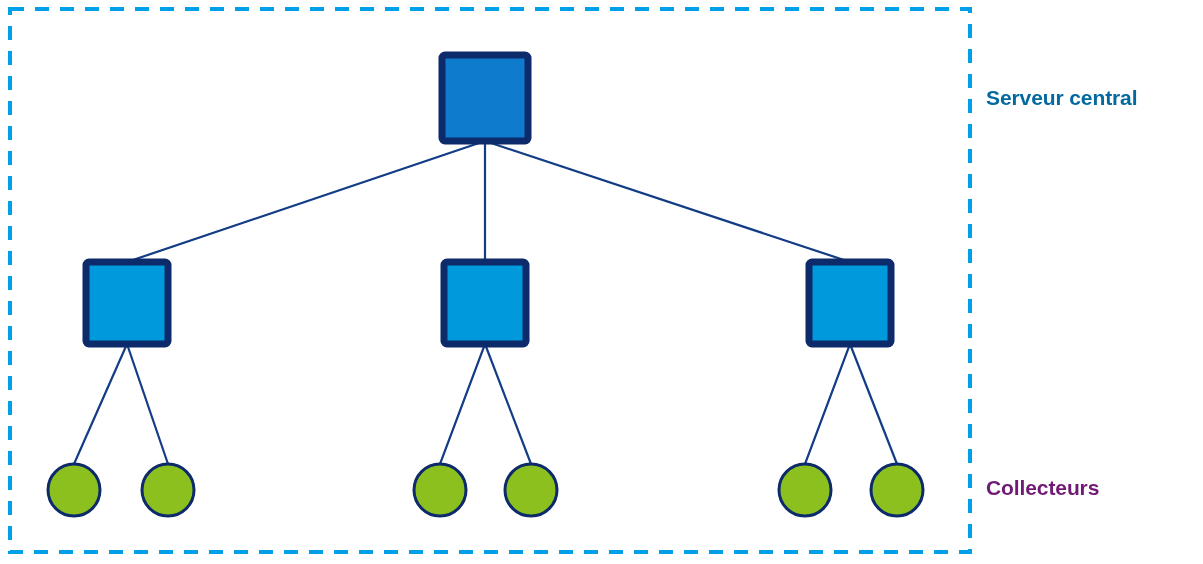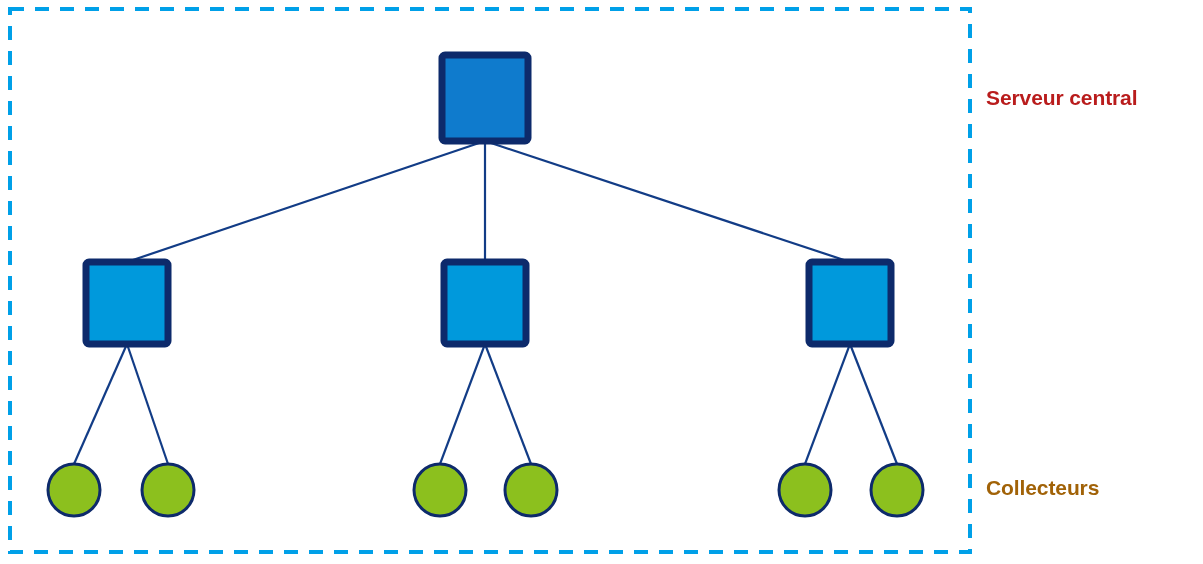--- a/index.html
+++ b/index.html
@@ -24,23 +24,23 @@
     display: block;
   }
   .legend-label {
     position: absolute;
     font-family: "Liberation Sans", sans-serif;
     font-weight: bold;
     font-size: 21px;
     letter-spacing: -0.1px;
     white-space: nowrap;
   }
-  #label-central  { left: 986px; top: 86px;  color: #b91c1c; }
+  #label-central  { left: 986px; top: 86px;  color: #0369a1; }
   #label-remote   { left: 986px; top: 282px; color: #0FA0DC; }
-  #label-collect  { left: 986px; top: 476px; color: #a16207; }
+  #label-collect  { left: 986px; top: 476px; color: #701a75; }
 </style>
 </head>
 <body>
 
 <div id="page">
 
   <svg id="diagram-svg" viewBox="0 0 1203 564" xmlns="http://www.w3.org/2000/svg">
 
     <rect x="10" y="9" width="960" height="543" fill="none" stroke="#00A0E8" stroke-width="4" stroke-dasharray="14 11" stroke-linecap="butt"></rect>
 

